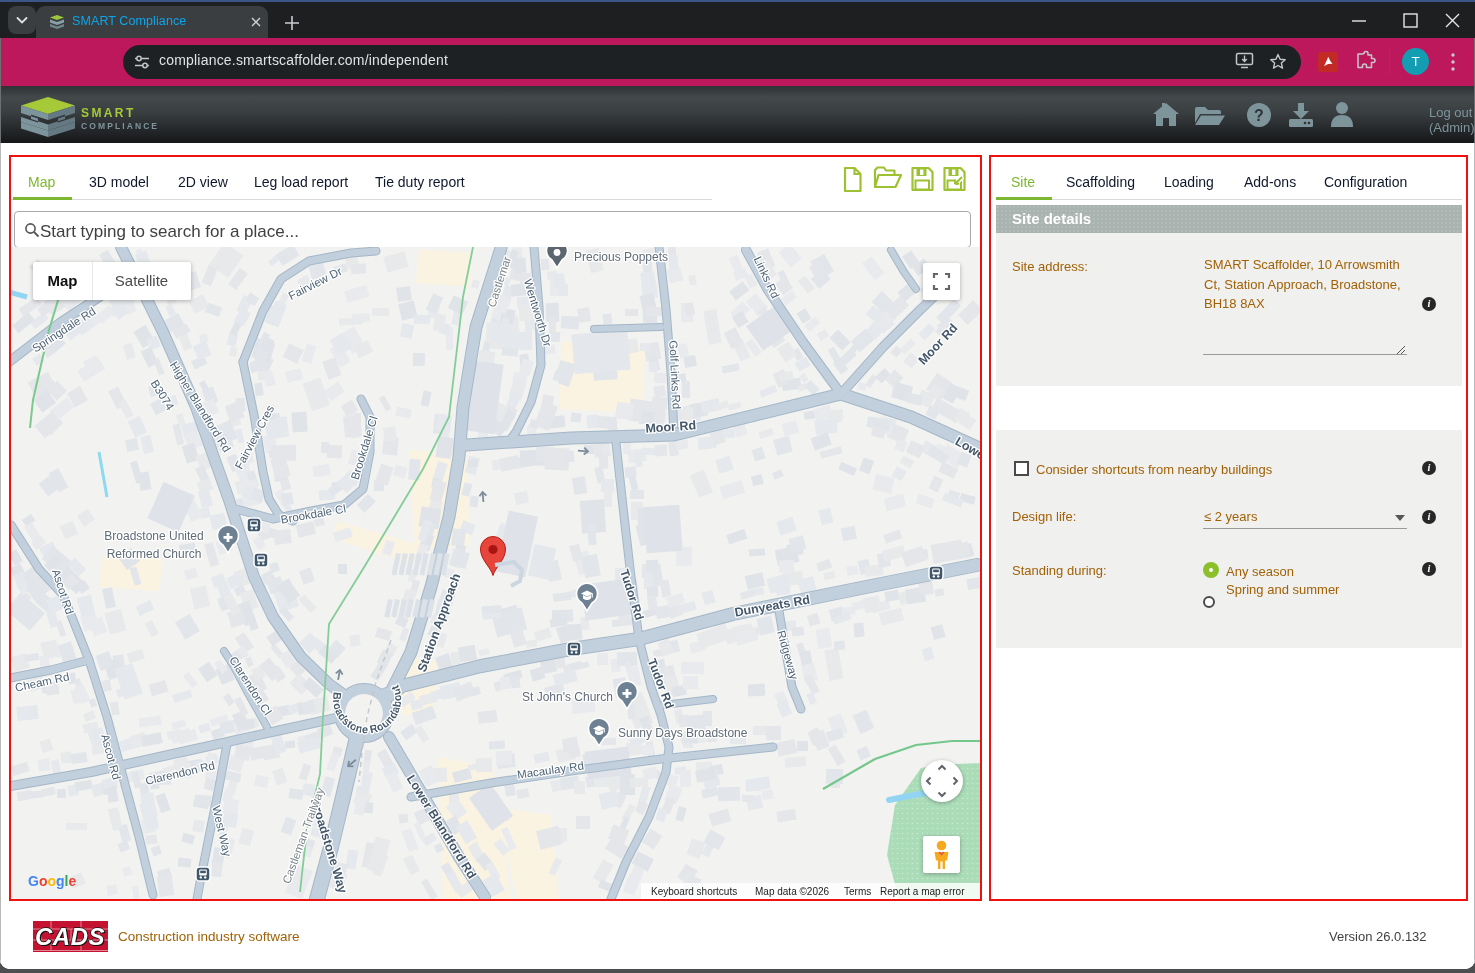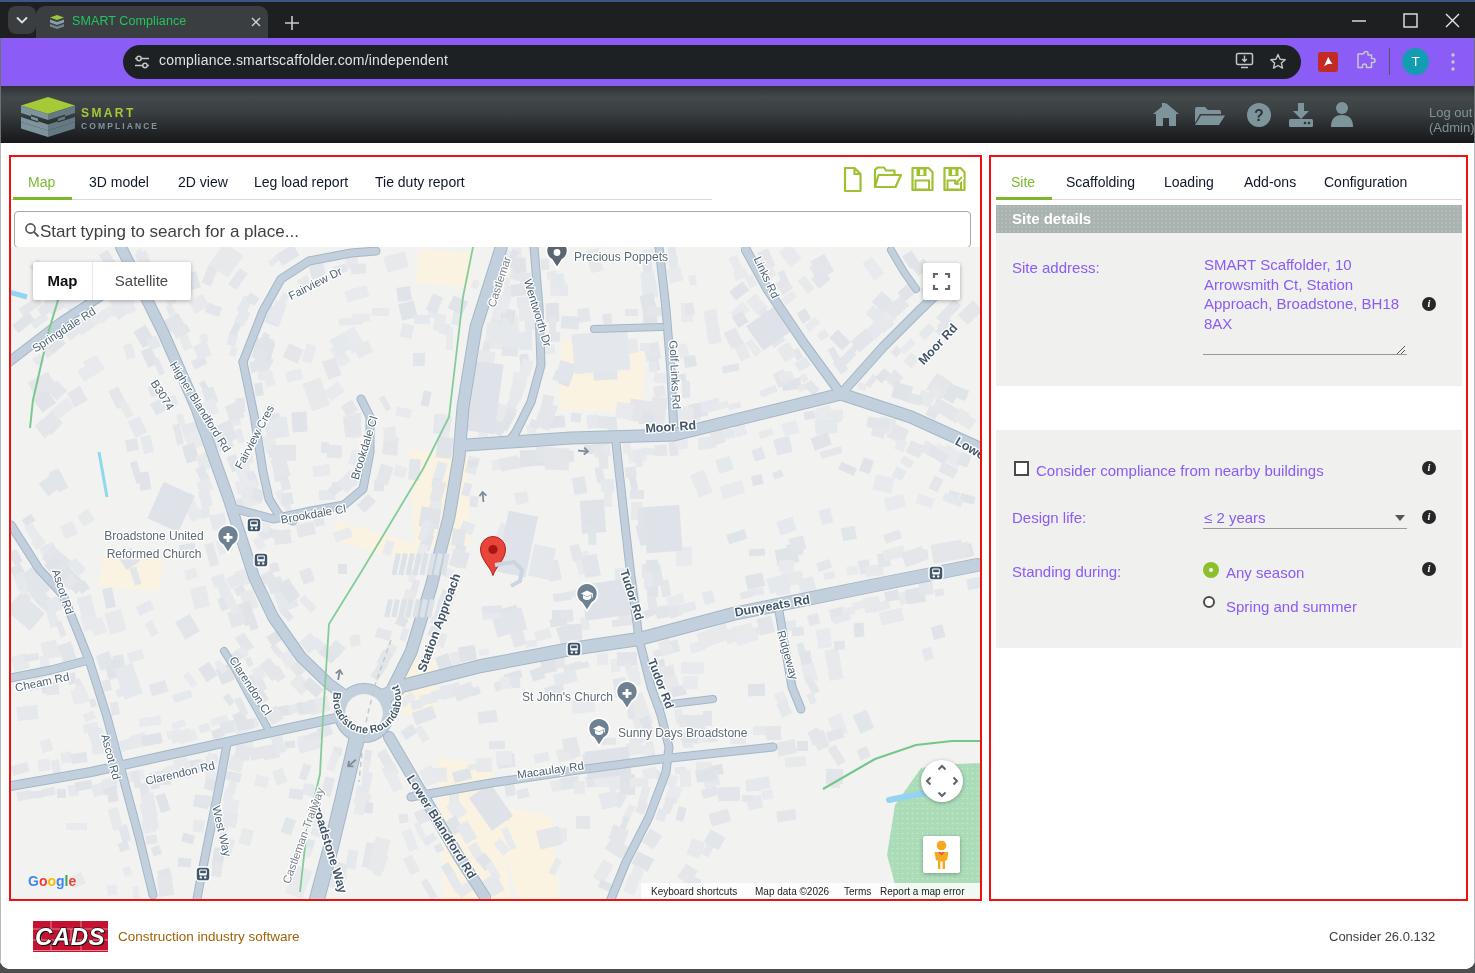--- a/index.html
+++ b/index.html
@@ -1,31 +1,31 @@
 <!DOCTYPE html>
 <html><head><meta charset="utf-8"><style>
 * { margin:0; padding:0; box-sizing:border-box; }
 html,body { width:1475px; height:973px; overflow:hidden; background:#4c4e50; font-family:"Liberation Sans",sans-serif; }
 .abs { position:absolute; }
 #win { position:absolute; left:0; top:0; width:1475px; height:969px; border-radius:0 0 10px 10px; overflow:hidden; background:#fff; }
 #topline { position:absolute; left:0; top:0; width:1475px; height:2px; background:#3b5588; }
 #tabbar { position:absolute; left:0; top:2px; width:1475px; height:36px; background:#1d1f20; }
-#toolbar { position:absolute; left:0; top:38px; width:1475px; height:48px; background:#8b5cf6; border-left:1px solid #6d7073; border-right:1px solid #6d7073; }
+#toolbar { position:absolute; left:0; top:38px; width:1475px; height:48px; background:#be185d; border-left:1px solid #6d7073; border-right:1px solid #6d7073; }
 #chevbtn { position:absolute; left:8px; top:4px; width:28px; height:28px; background:#3a3e41; border-radius:8px; }
 #tab { position:absolute; left:36px; top:4px; width:232px; height:32px; background:#3a3e41; border-radius:9px 9px 0 0; }
-#tab .title { position:absolute; left:36px; top:8px; font-size:12.5px; color:#22c55e; letter-spacing:.1px; }
+#tab .title { position:absolute; left:36px; top:8px; font-size:12.5px; color:#0ea5e9; letter-spacing:.1px; }
 #appheader { position:absolute; left:0; top:86px; width:1475px; height:57px; background:linear-gradient(180deg,#2e3234 0%,#43484b 20%,#3a3f42 45%,#24272a 78%,#151718 100%); border-left:1px solid #6d7073; border-right:1px solid #6d7073; }
 #main { position:absolute; left:0; top:143px; width:1475px; height:826px; background:#fff; border-left:1px solid #b7b9bb; border-right:1px solid #b7b9bb; }
 #lpanel { position:absolute; left:8px; top:12px; width:973px; height:746px; border:2px solid #ef1010; background:#fff; }
 #rpanel { position:absolute; left:988px; top:12px; width:479px; height:746px; border:2px solid #ef1010; background:#fff; }
 .tabtxt { position:absolute; top:17px; font-size:14px; color:#0f172a; white-space:nowrap; }
 #mapwrap { position:absolute; left:0px; top:90px; width:969px; height:652px; overflow:hidden; background:#f2f2f0; }
 .gbar { background:#a9b3b0; background-image:radial-gradient(rgba(255,255,255,.12) 1px, transparent 1.4px); background-size:4px 4px; color:#fff; font-weight:bold; font-size:15px; line-height:28px; padding-left:16px; }
 .gbody { background:#f0f0ee; }
-.ilab { font-size:15px; color:#8b5cf6; }
+.ilab { font-size:13px; color:#a16207; }
 .info { position:absolute; width:14px; height:14px; border-radius:50%; background:#272727; color:#fff; font-size:10.5px; font-weight:bold; text-align:center; line-height:14px; font-family:"Liberation Serif",serif; font-style:italic; }
 </style></head>
 <body>
 <div id="win">
   <div id="topline"></div>
   <div id="tabbar">
     <div id="chevbtn"><svg width="28" height="28">
           <path d="M9.5 12 L14 16.5 L18.5 12" stroke="#dfe1e4" stroke-width="1.8" fill="none" stroke-linecap="round"></path>
         </svg></div>
     <div id="tab">
@@ -1487,44 +1487,44 @@
         <div class="ilab abs" style="left:16px;top:26px">Site address:</div>
         <div class="ilab abs" style="left:208px;top:22px;width:216px;line-height:19.5px">SMART Scaffolder, 10 Arrowsmith Ct, Station Approach, Broadstone, BH18 8AX</div>
         <div class="info" style="left:426px;top:64px">i</div>
         <div class="abs" style="left:207px;top:121px;width:204px;height:1px;background:#9a9a9a"></div>
         <svg class="abs" style="left:400px;top:112px" width="10" height="10">
             <path d="M9 1 L1 9 M9 5 L5 9" stroke="#555" stroke-width="1"></path>
           </svg>
       </div>
       <div class="gbody abs" style="left:5px;top:273px;width:466px;height:218px">
         <div class="abs" style="left:18px;top:31px;width:15px;height:15px;border:2px solid #4a4a4a;background:#fff"></div>
-        <div class="ilab abs" style="left:40px;top:32px">Consider compliance from nearby buildings</div>
+        <div class="ilab abs" style="left:40px;top:32px">Consider shortcuts from nearby buildings</div>
         <div class="info" style="left:426px;top:31px">i</div>
         <div class="ilab abs" style="left:16px;top:79px">Design life:</div>
         <div class="ilab abs" style="left:208px;top:79px">≤ 2 years</div>
         <svg class="abs" style="left:398px;top:84px" width="12" height="8">
             <path d="M1 1 L6 7 L11 1 Z" fill="#555"></path>
           </svg>
         <div class="abs" style="left:207px;top:98px;width:204px;height:1px;background:#9a9a9a"></div>
         <div class="info" style="left:426px;top:80px">i</div>
         <div class="ilab abs" style="left:16px;top:133px">Standing during:</div>
         <div class="abs" style="left:207px;top:132px;width:16px;height:16px;border-radius:50%;background:#8bc02c"></div>
         <div class="abs" style="left:213px;top:138px;width:4px;height:4px;border-radius:50%;background:#fff"></div>
         <div class="ilab abs" style="left:230px;top:134px">Any season</div>
         <div class="info" style="left:426px;top:132px">i</div>
         <div class="abs" style="left:207px;top:166px;width:12px;height:12px;border-radius:50%;border:2px solid #4a4a4a;background:#fff"></div>
-        <div class="ilab abs" style="left:230px;top:168px">Spring and summer</div>
+        <div class="ilab abs" style="left:230px;top:152px">Spring and summer</div>
       </div>
     </div>
   </div>
   <div class="abs" style="left:0;top:901px;width:1475px;height:68px;background:#fff;border-left:1px solid #b7b9bb;border-right:1px solid #b7b9bb">
     <svg class="abs" style="left:32px;top:20px" width="75" height="31" viewBox="0 0 75 31">
       <rect width="75" height="31" fill="#c41230"></rect>
       <g stroke="#ffffff" stroke-width="0.9" opacity="0.55">
         <path d="M0 8 L75 8 M0 19 L75 19 M0 29.5 L75 29.5"></path>
         <path d="M18 0 L18 8 M48 0 L48 8 M8 8 L8 19 M38 8 L38 19 M66 8 L66 19 M18 19 L18 29.5 M48 19 L48 29.5"></path>
       </g>
       <text x="38.2" y="25.2" text-anchor="middle" font-size="24" font-weight="bold" font-style="italic" fill="#151515" letter-spacing="0.5">CADS</text>
       <text x="37" y="24" text-anchor="middle" font-size="24" font-weight="bold" font-style="italic" fill="#fff" stroke="#151515" stroke-width="1.3" paint-order="stroke" letter-spacing="0.5">CADS</text>
     </svg>
     <div class="abs" style="left:117px;top:28px;font-size:13.5px;color:#a16207">Construction industry software</div>
-    <div class="abs" style="left:1328px;top:28px;font-size:13px;color:#3f3f3f">Consider 26.0.132</div>
+    <div class="abs" style="left:1328px;top:28px;font-size:13px;color:#3f3f3f">Version 26.0.132</div>
   </div>
 </div>
 </body></html>

